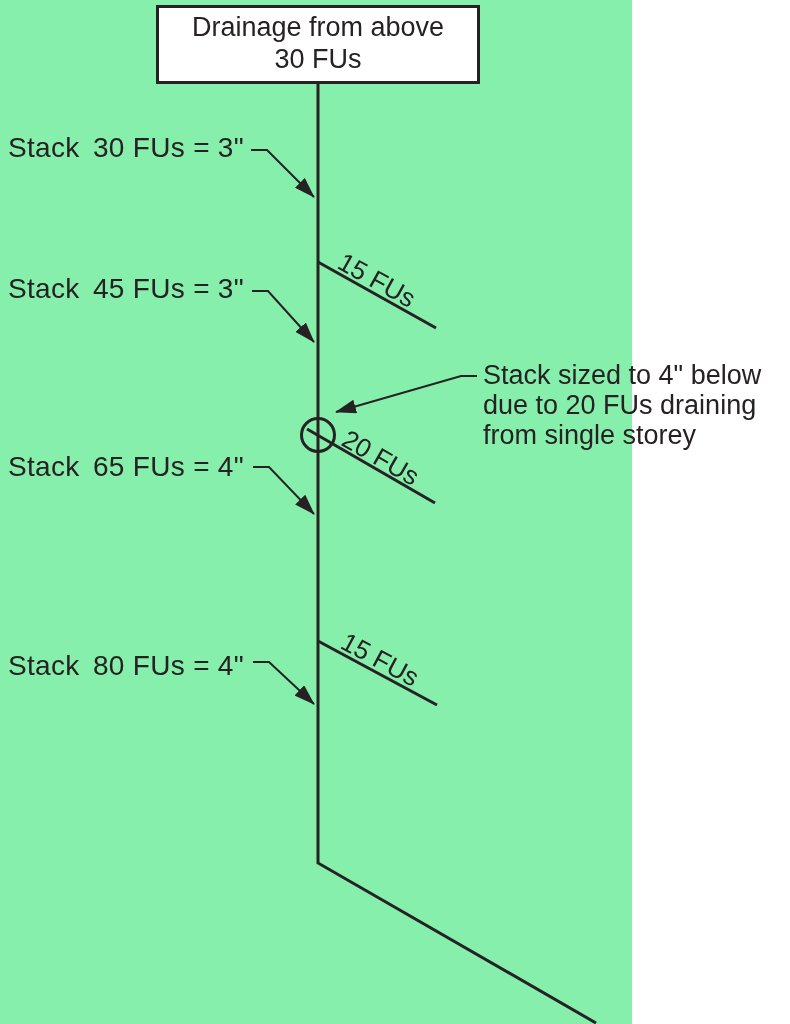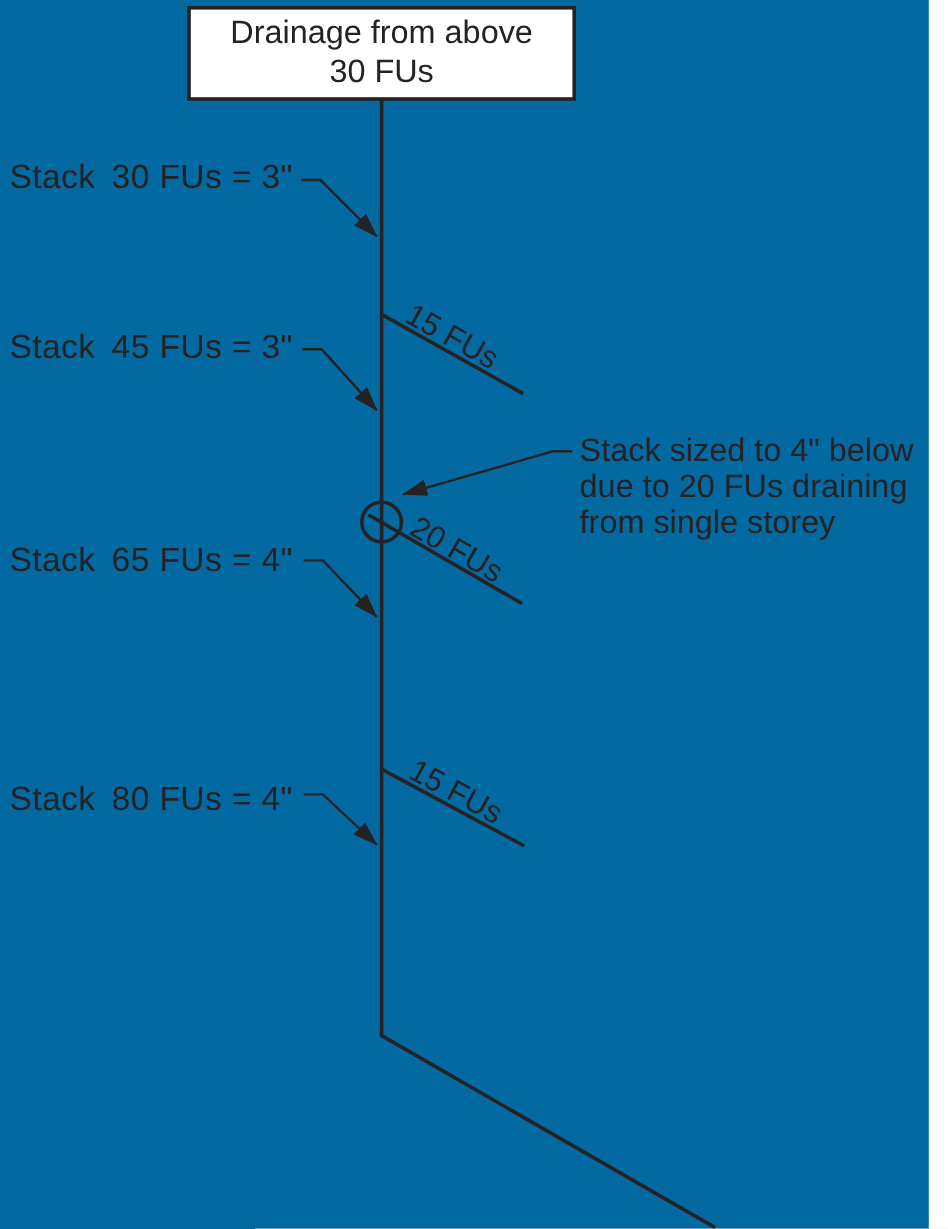--- a/index.html
+++ b/index.html
@@ -2,23 +2,23 @@
 <html><head>
 <meta charset="utf-8">
 <style>
   html, body {
     margin: 0;
     padding: 0;
     background: #ffffff;
   }
   .page {
     position: relative;
-    width: 774px;
+    width: 632px;
     height: 1024px;
-    background: #0369a1;
+    background: #86efac;
     font-family: "Liberation Sans", sans-serif;
   }
   svg text {
     fill: #262223;
     font-family: "Liberation Sans", sans-serif;
   }
   .lbl  { font-size: 28px; letter-spacing: 0.3px; }
   .box-t{ font-size: 27px; }
   .br-t { font-size: 26px; }
   .note-t { font-size: 27px; }

